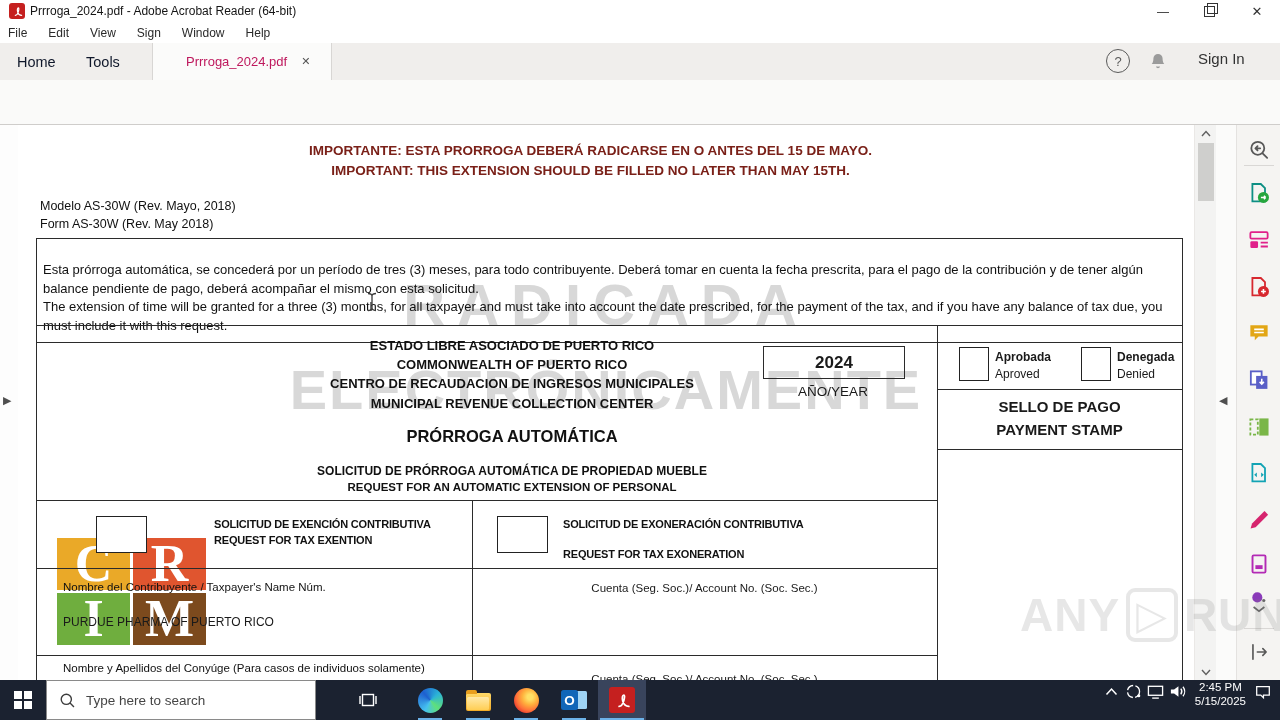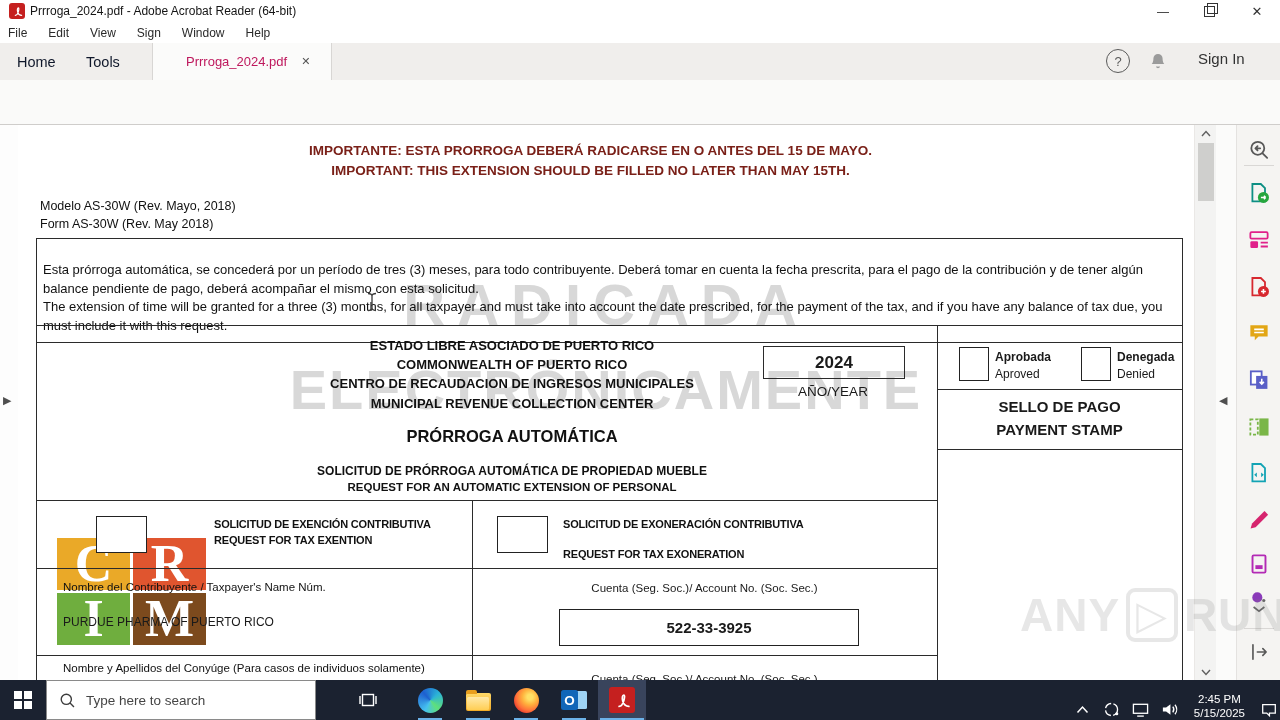--- a/index.html
+++ b/index.html
@@ -92,21 +92,21 @@
   #taskbar{left:0;top:680px;width:1280px;height:40px;background:var(--taskbar-bg,#1b2230);display:flex;align-items:stretch;}
   #startbtn{width:46px;display:flex;align-items:center;justify-content:center;}
   .winlogo{display:grid;grid-template-columns:8px 8px;grid-template-rows:8px 8px;gap:1.5px;}
   .winlogo i{background:#fff;}
   #tsearch{width:270px;background:#fff;display:flex;align-items:center;gap:10px;padding-left:12px;border:1px solid #8a8a8a;box-sizing:border-box;}
   #tsearch span{font-size:13.5px;color:#454545;}
   .tbapp{width:48px;position:relative;display:flex;align-items:center;justify-content:center;}
   .tbapp .ul{position:absolute;bottom:0;left:12px;right:12px;height:2.5px;background:var(--taskbar-accent,#6cb2e8);}
   .tbapp.active{background:#39445c;}
   .tbapp.active .ul{left:2px;right:2px;}
-  #tray{margin-left:auto;display:flex;align-items:flex-end;gap:7px;padding-right:0;}
+  #tray{margin-left:auto;display:flex;align-items:flex-start;padding-right:6px;}
   .trayico{width:22px;height:22px;display:flex;align-items:center;justify-content:center;}
   #clock{color:#fff;font-size:11.5px;text-align:center;line-height:14px;padding:0 6px;}
 
   
   .edgeball{width:25px;height:25px;border-radius:50%;
     background:conic-gradient(from 210deg,#46c1f0,#1d5fd0 30%,#2bb3d8 55%,#5fe07a 80%,#46c1f0);}
   .fox{width:25px;height:25px;border-radius:50%;
     background:radial-gradient(circle at 64% 36%,#ffe066 0 12%,#ffb13d 34%,#ff7139 60%,#e3312b 82%,#b0307c 100%);}
   .folder{position:relative;width:25px;height:18px;margin-top:4px;border-radius:2px;
     background:linear-gradient(#ffd969,#f3ac28);}
@@ -380,21 +380,20 @@
         <div class="smalllbl" style="left:177px;top:193px;">SOLICITUD DE EXENCIÓN CONTRIBUTIVA</div>
         <div class="smalllbl" style="left:177px;top:209px;">REQUEST FOR TAX EXENTION</div>
         <div class="cb" style="left:460px;top:191px;width:49px;height:35px;"></div>
         <div class="smalllbl" style="left:526px;top:193px;">SOLICITUD DE EXONERACIÓN CONTRIBUTIVA</div>
         <div class="smalllbl" style="left:526px;top:223px;">REQUEST FOR TAX EXONERATION</div>
 
         <div class="frmline" style="left:0;top:243px;width:900px;height:1px;"></div>
         <div class="fldlbl" style="left:26px;top:256px;">Nombre del Contribuyente / Taxpayer's Name Núm.</div>
         <div class="abs" style="left:26px;top:290px;font-size:12px;">PURDUE PHARMA OF PUERTO RICO</div>
         <div class="abs" style="left:435px;top:257px;width:465px;text-align:center;font-size:11.5px;">Cuenta (Seg. Soc.)/ Account No. (Soc. Sec.)</div>
-        <div class="abs ctr" style="left:522px;top:284px;width:298px;height:35px;border:1.6px solid #222;font-size:15px;font-weight:700;">522-33-3925</div>
 
         <div class="frmline" style="left:0;top:330px;width:900px;height:1px;"></div>
         <div class="fldlbl" style="left:26px;top:337px;">Nombre y Apellidos del Conyúge (Para casos de individuos solamente)</div>
         <div class="abs" style="left:435px;top:348px;width:465px;text-align:center;font-size:11.5px;">Cuenta (Seg. Soc.)/ Account No. (Soc. Sec.)</div>
       </div>
 
       <div class="abs" style="left:348px;top:167px;">
         <svg width="12" height="20" viewBox="0 0 12 20">
             <path d="M2 1.5c2.4 0 4 .8 4 2.4m0 0c0-1.6 1.6-2.4 4-2.4M6 3.9v12.2M2 18.5c2.4 0 4-.8 4-2.4m0 0c0 1.6 1.6 2.4 4 2.4" stroke="#3a3a3a" stroke-width="1.3" fill="none"></path>
           </svg>

